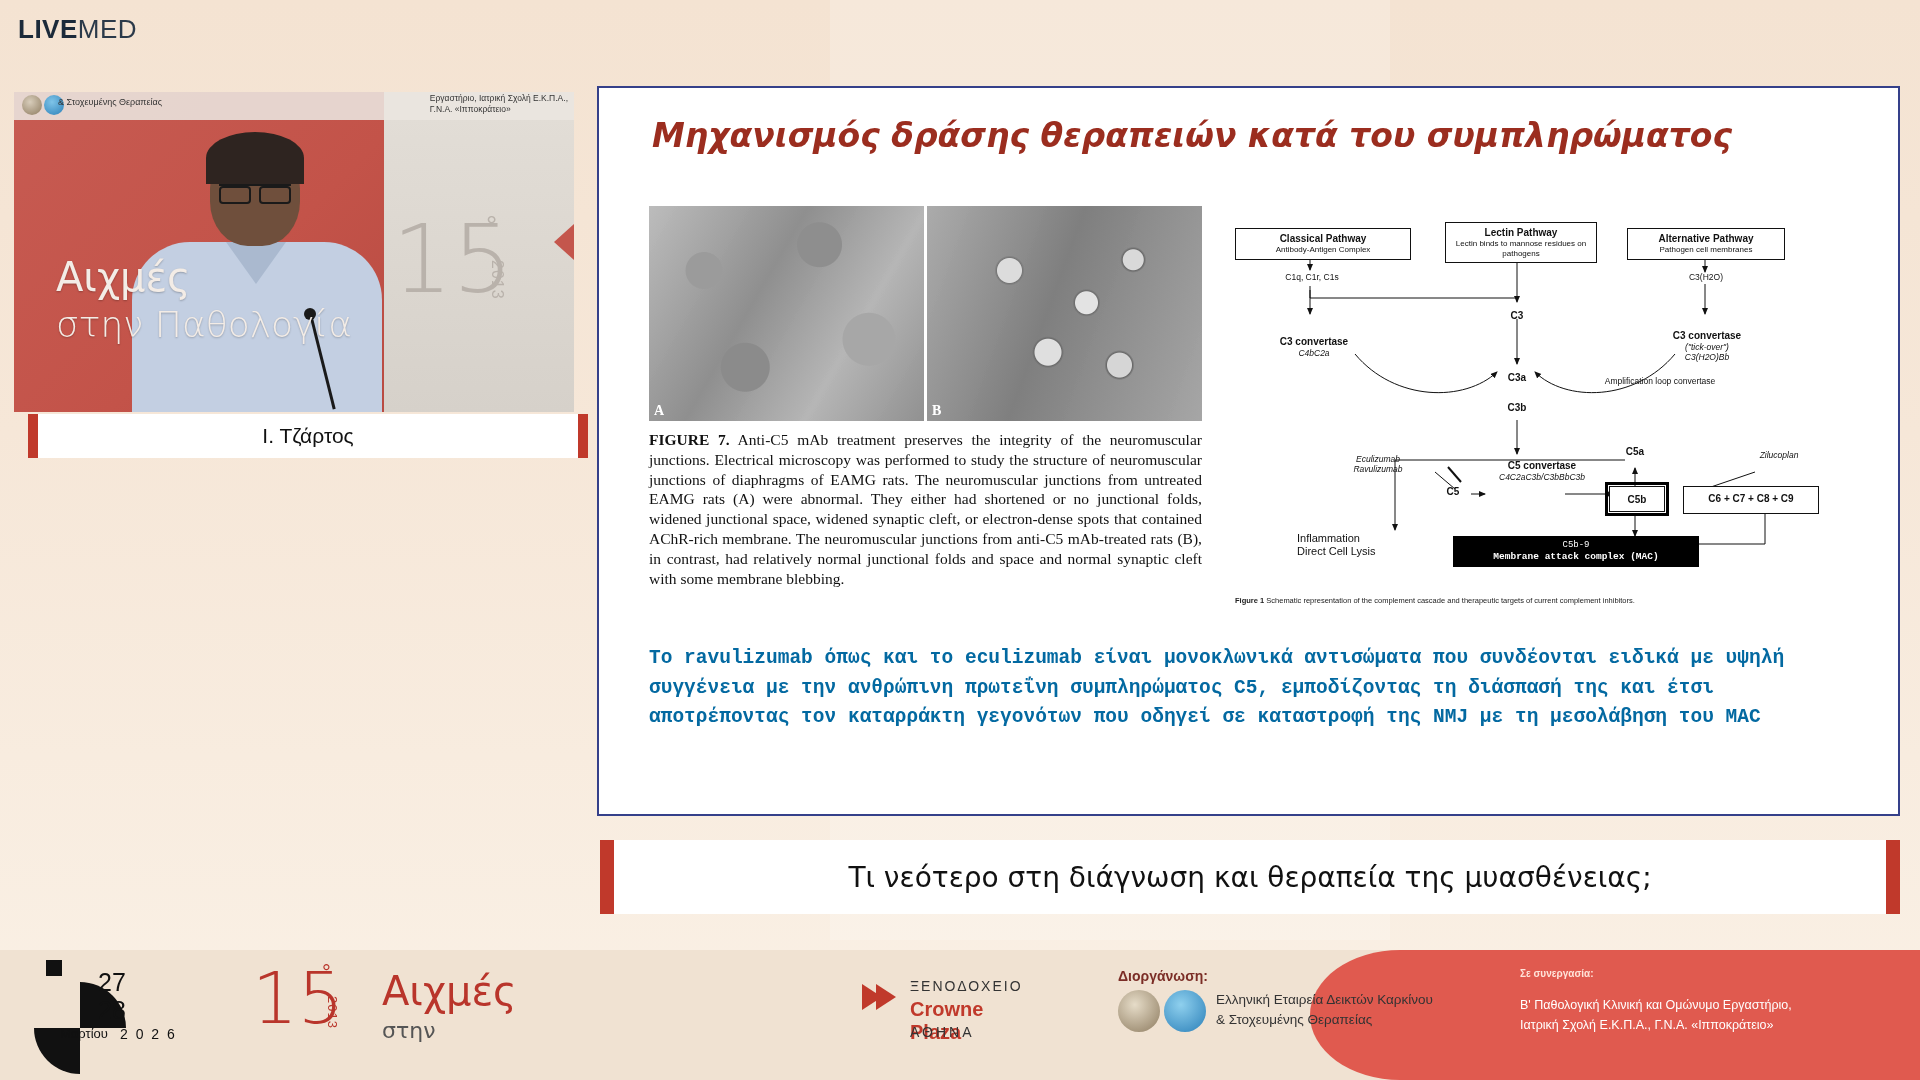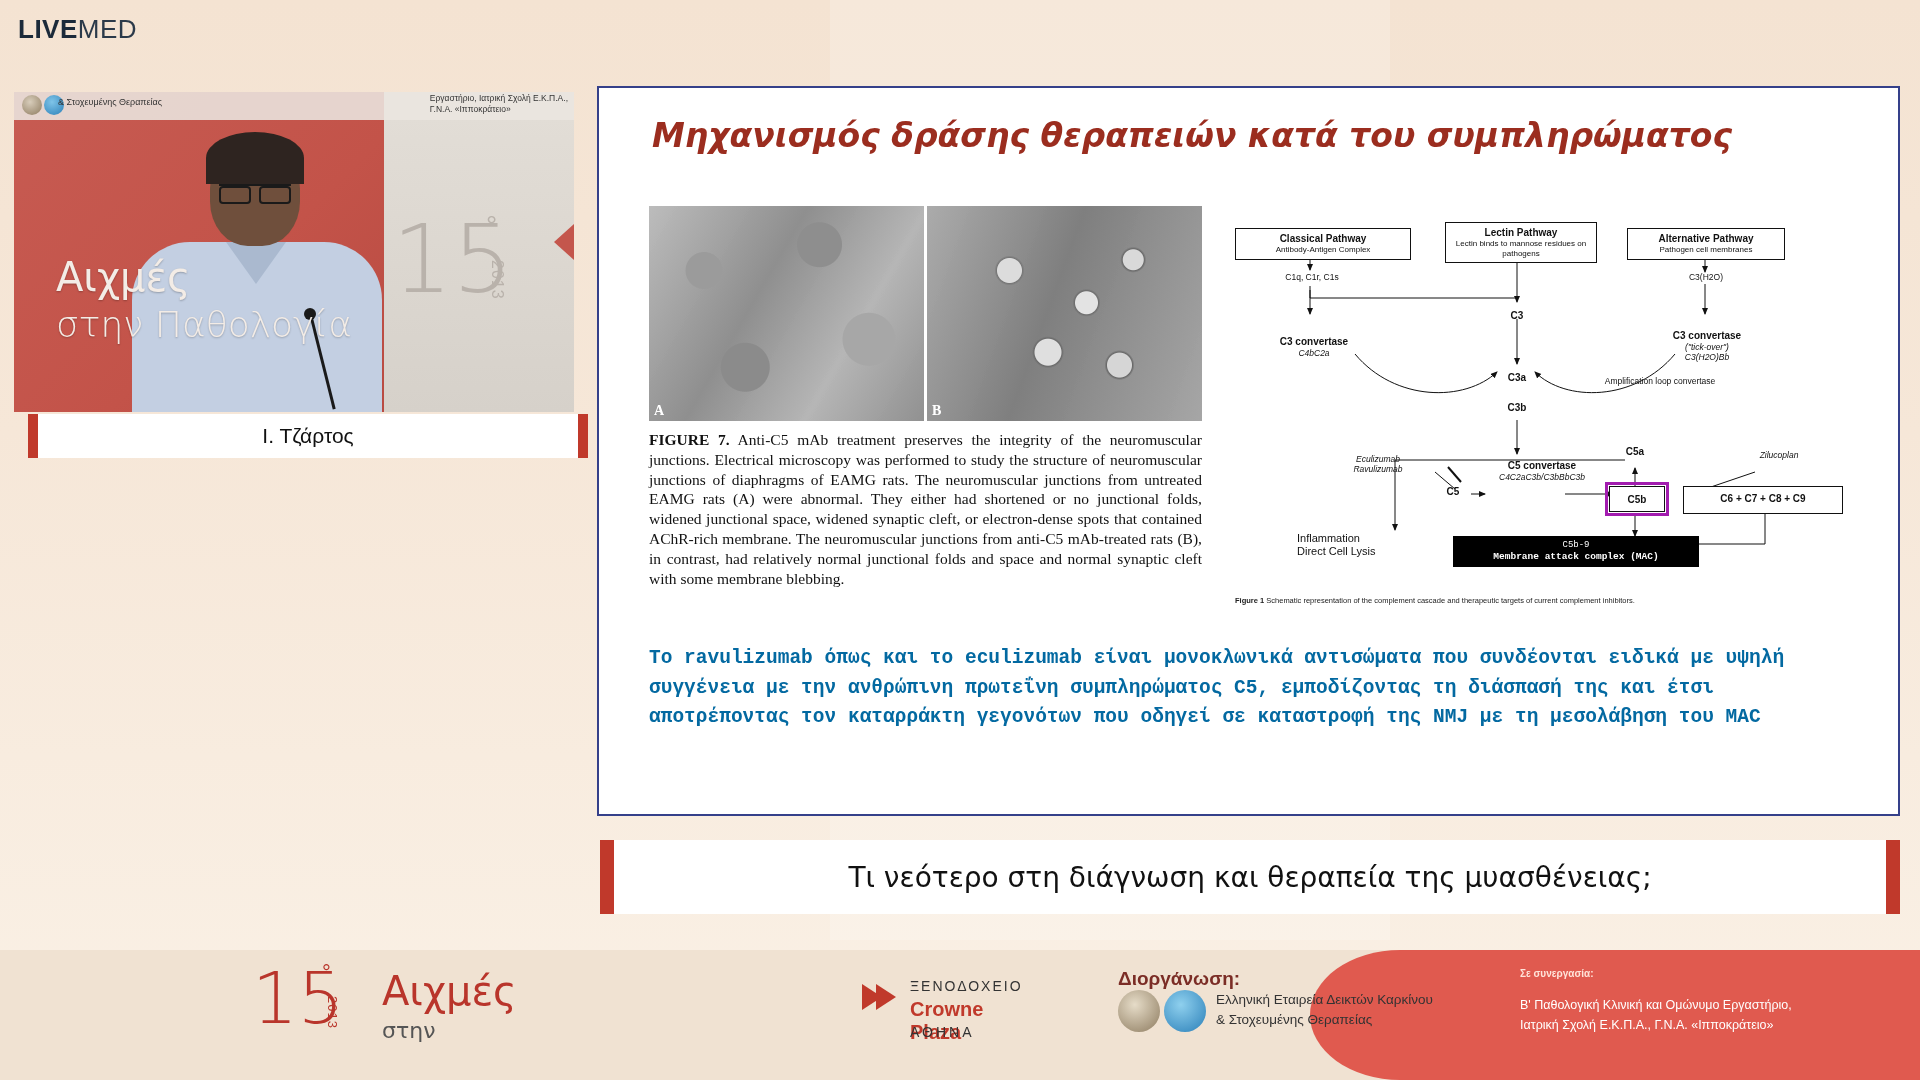--- a/index.html
+++ b/index.html
@@ -162,21 +162,21 @@
   .ctxt{position:absolute;text-align:center;line-height:1.2;}
   .ctxt .t{font-weight:700;font-size:10px;}
   .ctxt .s{font-size:8.5px;font-style:italic;}
   .mac{
     position:absolute;background:#000;color:#fff;text-align:center;padding:4px 6px;
     box-sizing:border-box;line-height:1.25;
   }
   .mac .t{font-size:9px;font-weight:400;}
   .mac .s{font-size:9.5px;font-weight:700;}
   .c5b{
-    position:absolute;border:3px solid #a21caf;padding:0;box-sizing:border-box;
+    position:absolute;border:3px solid #000000;padding:0;box-sizing:border-box;
     display:flex;align-items:center;justify-content:center;
   }
   .c5b .inner{border:1px solid #111;width:54px;height:24px;display:flex;align-items:center;
     justify-content:center;font-size:10px;font-weight:700;background:#fff;}
   .cfig-cap{position:absolute;left:0;top:382px;font-size:7.5px;color:#222;}
   .cfig-cap b{font-weight:700;}
   svg.arrows{position:absolute;left:0;top:0;width:625px;height:400px;overflow:visible;}
 
   
   .blue-text{
@@ -228,21 +228,21 @@
   .f-path{position:absolute;left:458px;top:58px;font-size:44px;color:#3c3c3c;font-weight:300;
     font-family:"DejaVu Sans", sans-serif;}
   .f-hotel{position:absolute;left:862px;top:28px;}
   .f-hot-ar{position:absolute;left:0;top:6px;width:0;height:0;
     border-top:13px solid transparent;border-bottom:13px solid transparent;border-left:20px solid #c0392b;}
   .f-hot-ar2{position:absolute;left:14px;top:6px;width:0;height:0;
     border-top:13px solid transparent;border-bottom:13px solid transparent;border-left:20px solid #c0392b;}
   .f-hot1{position:absolute;left:48px;top:0px;font-size:14px;color:#333;letter-spacing:2px;}
   .f-hot2{position:absolute;left:48px;top:20px;font-size:20px;color:#c0392b;font-weight:700;}
   .f-hot3{position:absolute;left:48px;top:46px;font-size:14px;color:#333;letter-spacing:3px;}
-  .f-org-t{position:absolute;left:1118px;top:18px;font-size:19px;color:#7b2d26;font-weight:700;}
+  .f-org-t{position:absolute;left:1118px;top:18px;font-size:14px;color:#7b2d26;font-weight:700;}
   .f-seal1{position:absolute;left:1118px;top:40px;width:42px;height:42px;border-radius:50%;
     background:radial-gradient(circle at 40% 35%,#e6dcc8,#8d7b5f);}
   .f-seal2{position:absolute;left:1164px;top:40px;width:42px;height:42px;border-radius:50%;
     background:radial-gradient(circle at 40% 35%,#8fd0ee,#2a7fb8);}
   .f-org1{position:absolute;left:1216px;top:42px;font-size:13.5px;color:#333;}
   .f-org2{position:absolute;left:1216px;top:62px;font-size:13.5px;color:#333;}
   .f-coop-t{position:absolute;left:1520px;top:18px;font-size:10px;color:#ffe3d9;font-weight:700;}
   .f-coop1{position:absolute;left:1520px;top:48px;font-size:12.5px;color:#fff;}
   .f-coop2{position:absolute;left:1520px;top:68px;font-size:12.5px;color:#fff;}
 </style>
@@ -413,21 +413,21 @@
     </div>
 
     <div class="c5b" style="left:370px;top:268px;width:64px;height:34px;">
       <div class="inner">C5b</div>
     </div>
 
     <div class="ctxt" style="left:494px;top:236px;width:100px;">
       <div class="s">Zilucoplan</div>
     </div>
 
-    <div class="cbox" style="left:448px;top:272px;width:160px;height:28px;padding-top:6px;">
+    <div class="cbox" style="left:448px;top:272px;width:136px;height:28px;padding-top:6px;">
       <div class="t" style="font-weight:700">C6 + C7 + C8 + C9</div>
     </div>
 
     <div class="mac" style="left:218px;top:322px;width:246px;font-family:Liberation Mono, monospace;">
       <div class="t">C5b-9</div>
       <div class="s">Membrane attack complex (MAC)</div>
     </div>
 
     <div class="ctxt" style="left:62px;top:318px;width:190px;text-align:left;">
       <div style="font-size:11px">Inflammation</div>
@@ -443,20 +443,28 @@
   <div class="blue-text">Το ravulizumab όπως και το eculizumab είναι μονοκλωνικά αντισώματα που συνδέονται ειδικά με υψηλή συγγένεια με την ανθρώπινη πρωτεΐνη συμπληρώματος C5, εμποδίζοντας τη διάσπασή της και έτσι αποτρέποντας τον καταρράκτη γεγονότων που οδηγεί σε καταστροφή της NMJ με τη μεσολάβηση του MAC</div>
 </div>
 
 <div class="session-bar">
   <span>Τι νεότερο στη διάγνωση και θεραπεία της μυασθένειας;</span>
 </div>
 
 <div class="footer">
   <div class="footer-red"></div>
 
+  <div class="f-dates">
+    <div class="f-sq"></div>
+    <div class="f-circ"></div>
+    <div class="f-d1">27</div>
+    <div class="f-d2">28</div>
+    <div class="f-m">Μαρτίου</div>
+    <div class="f-y">2 0 2 6</div>
+  </div>
 
   <div class="f-15">15</div>
   <div class="f-deg">°</div>
   <div class="f-yr">2013</div>
   <div class="f-aix">Αιχμές</div>
   <div class="f-stin">στην</div>
 
   <div class="f-hotel">
     <div class="f-hot-ar"></div>
     <div class="f-hot-ar2"></div>

